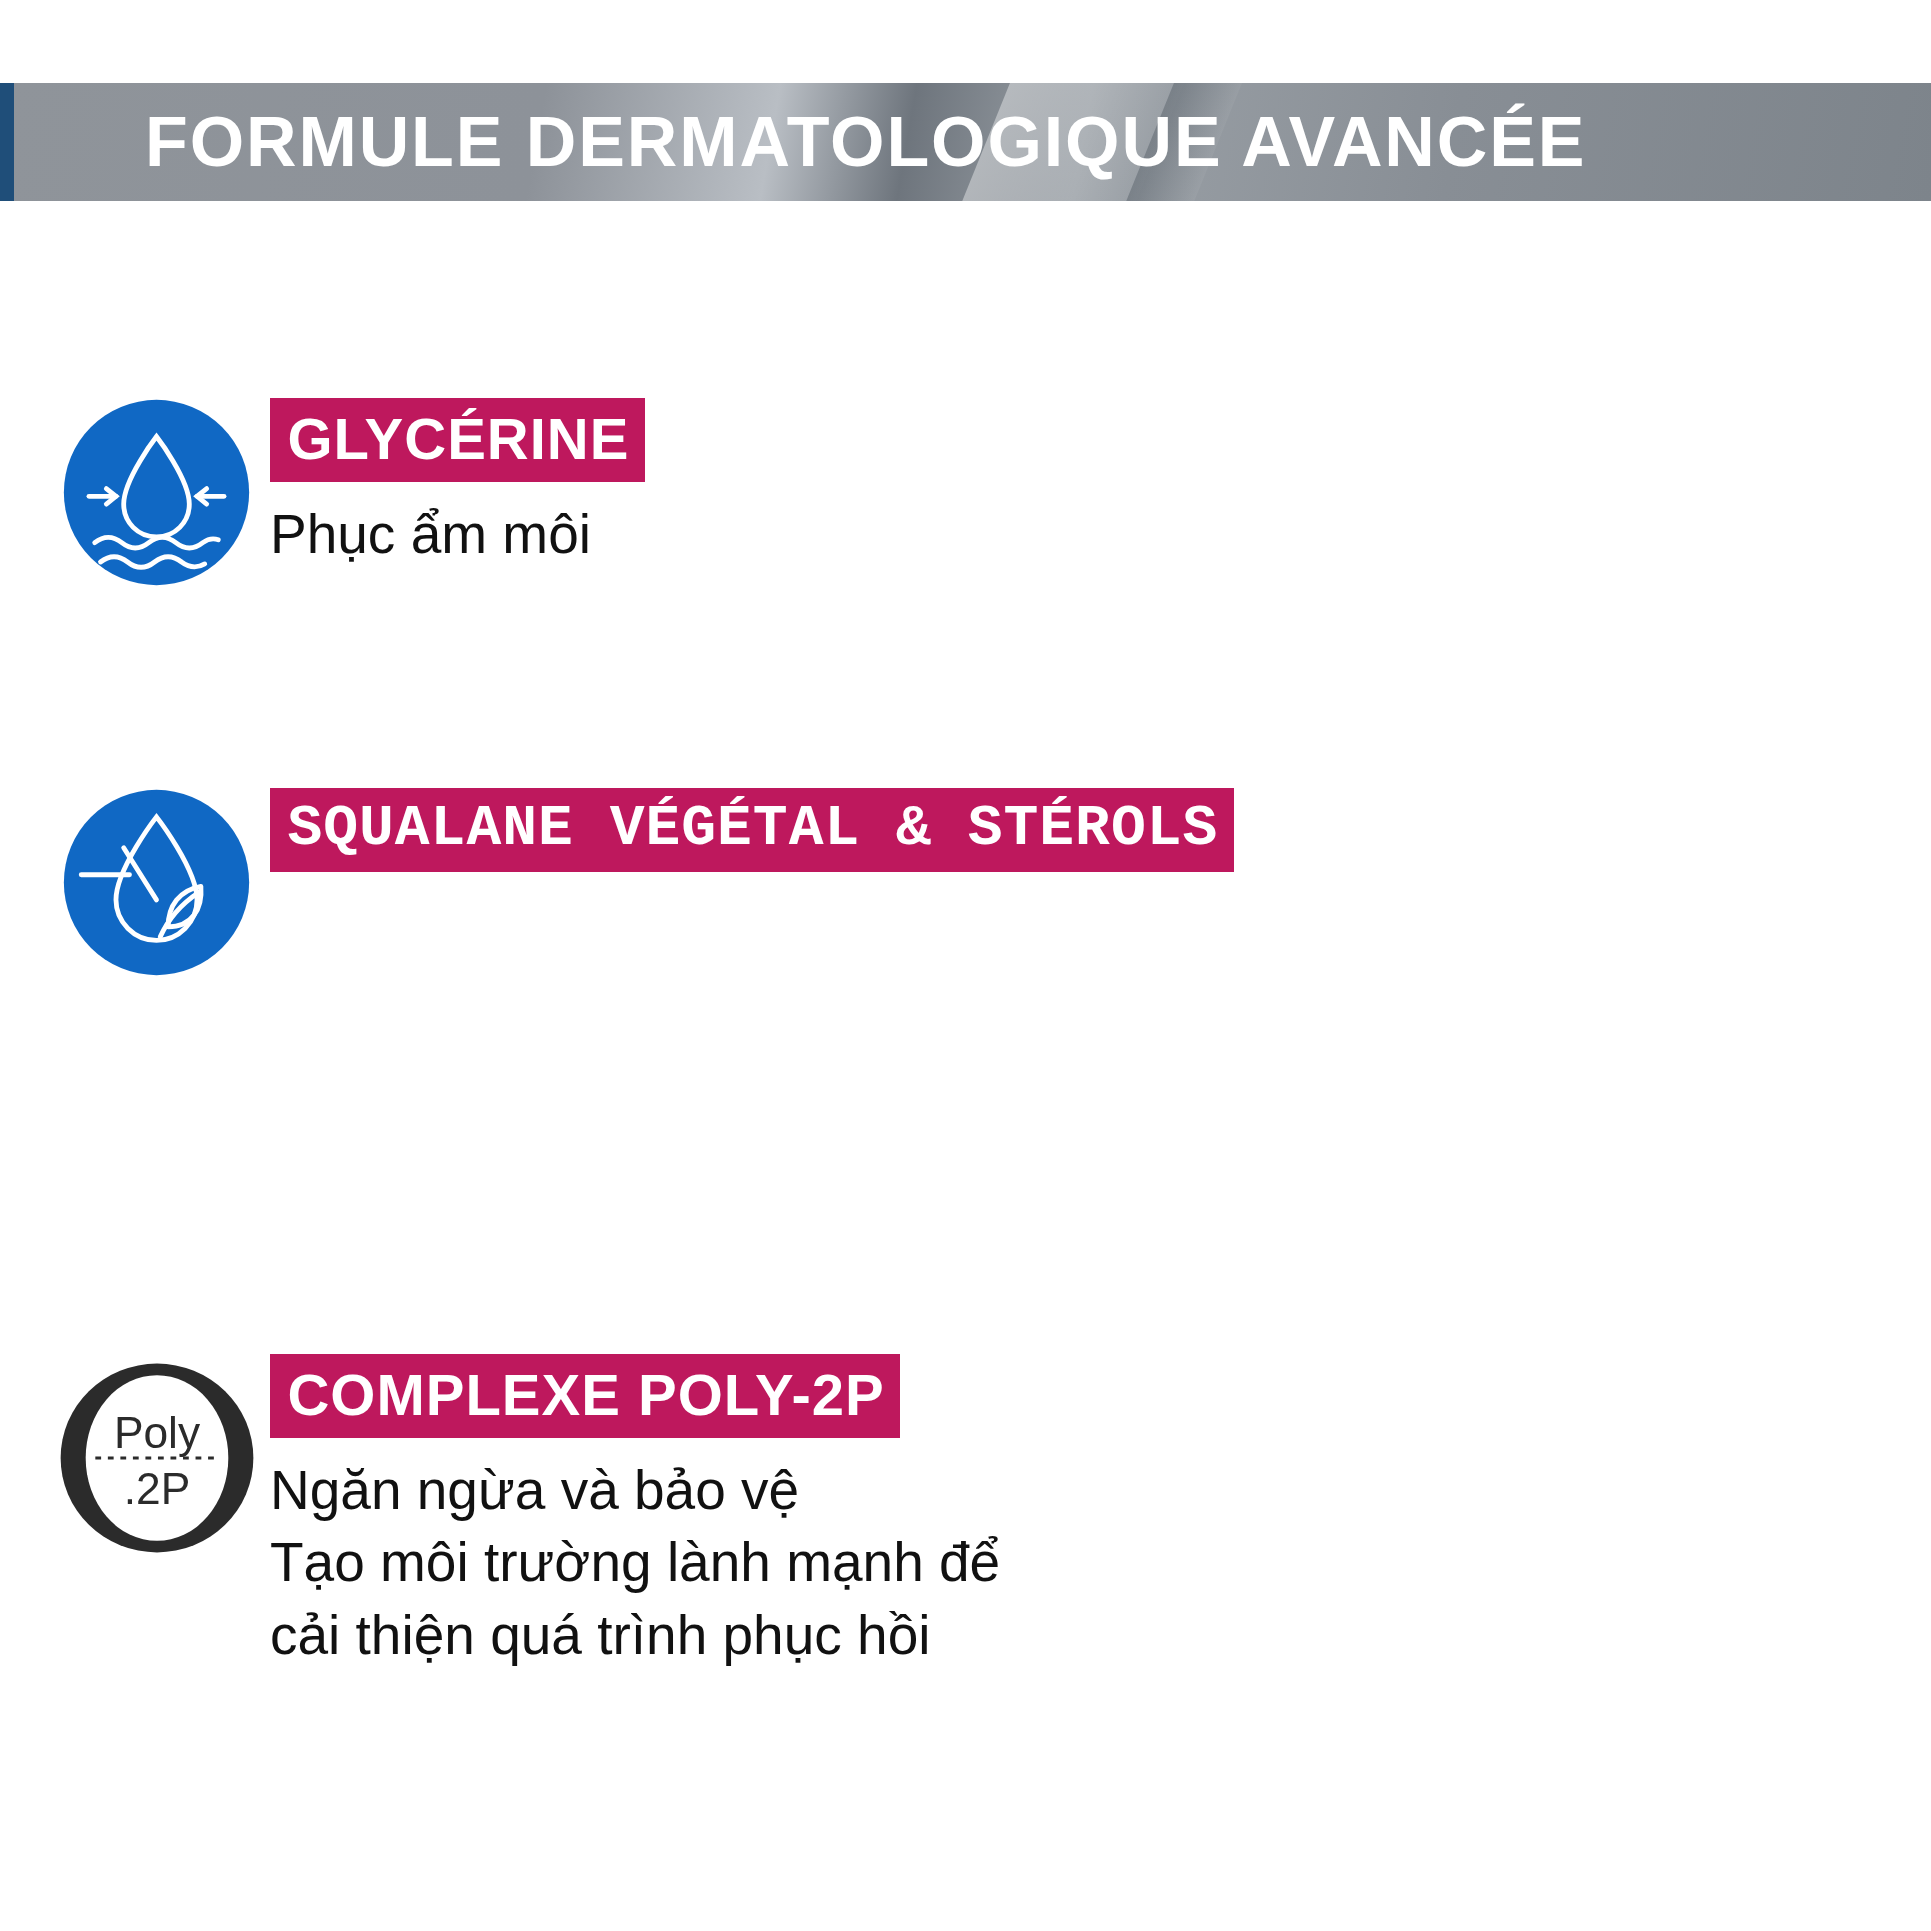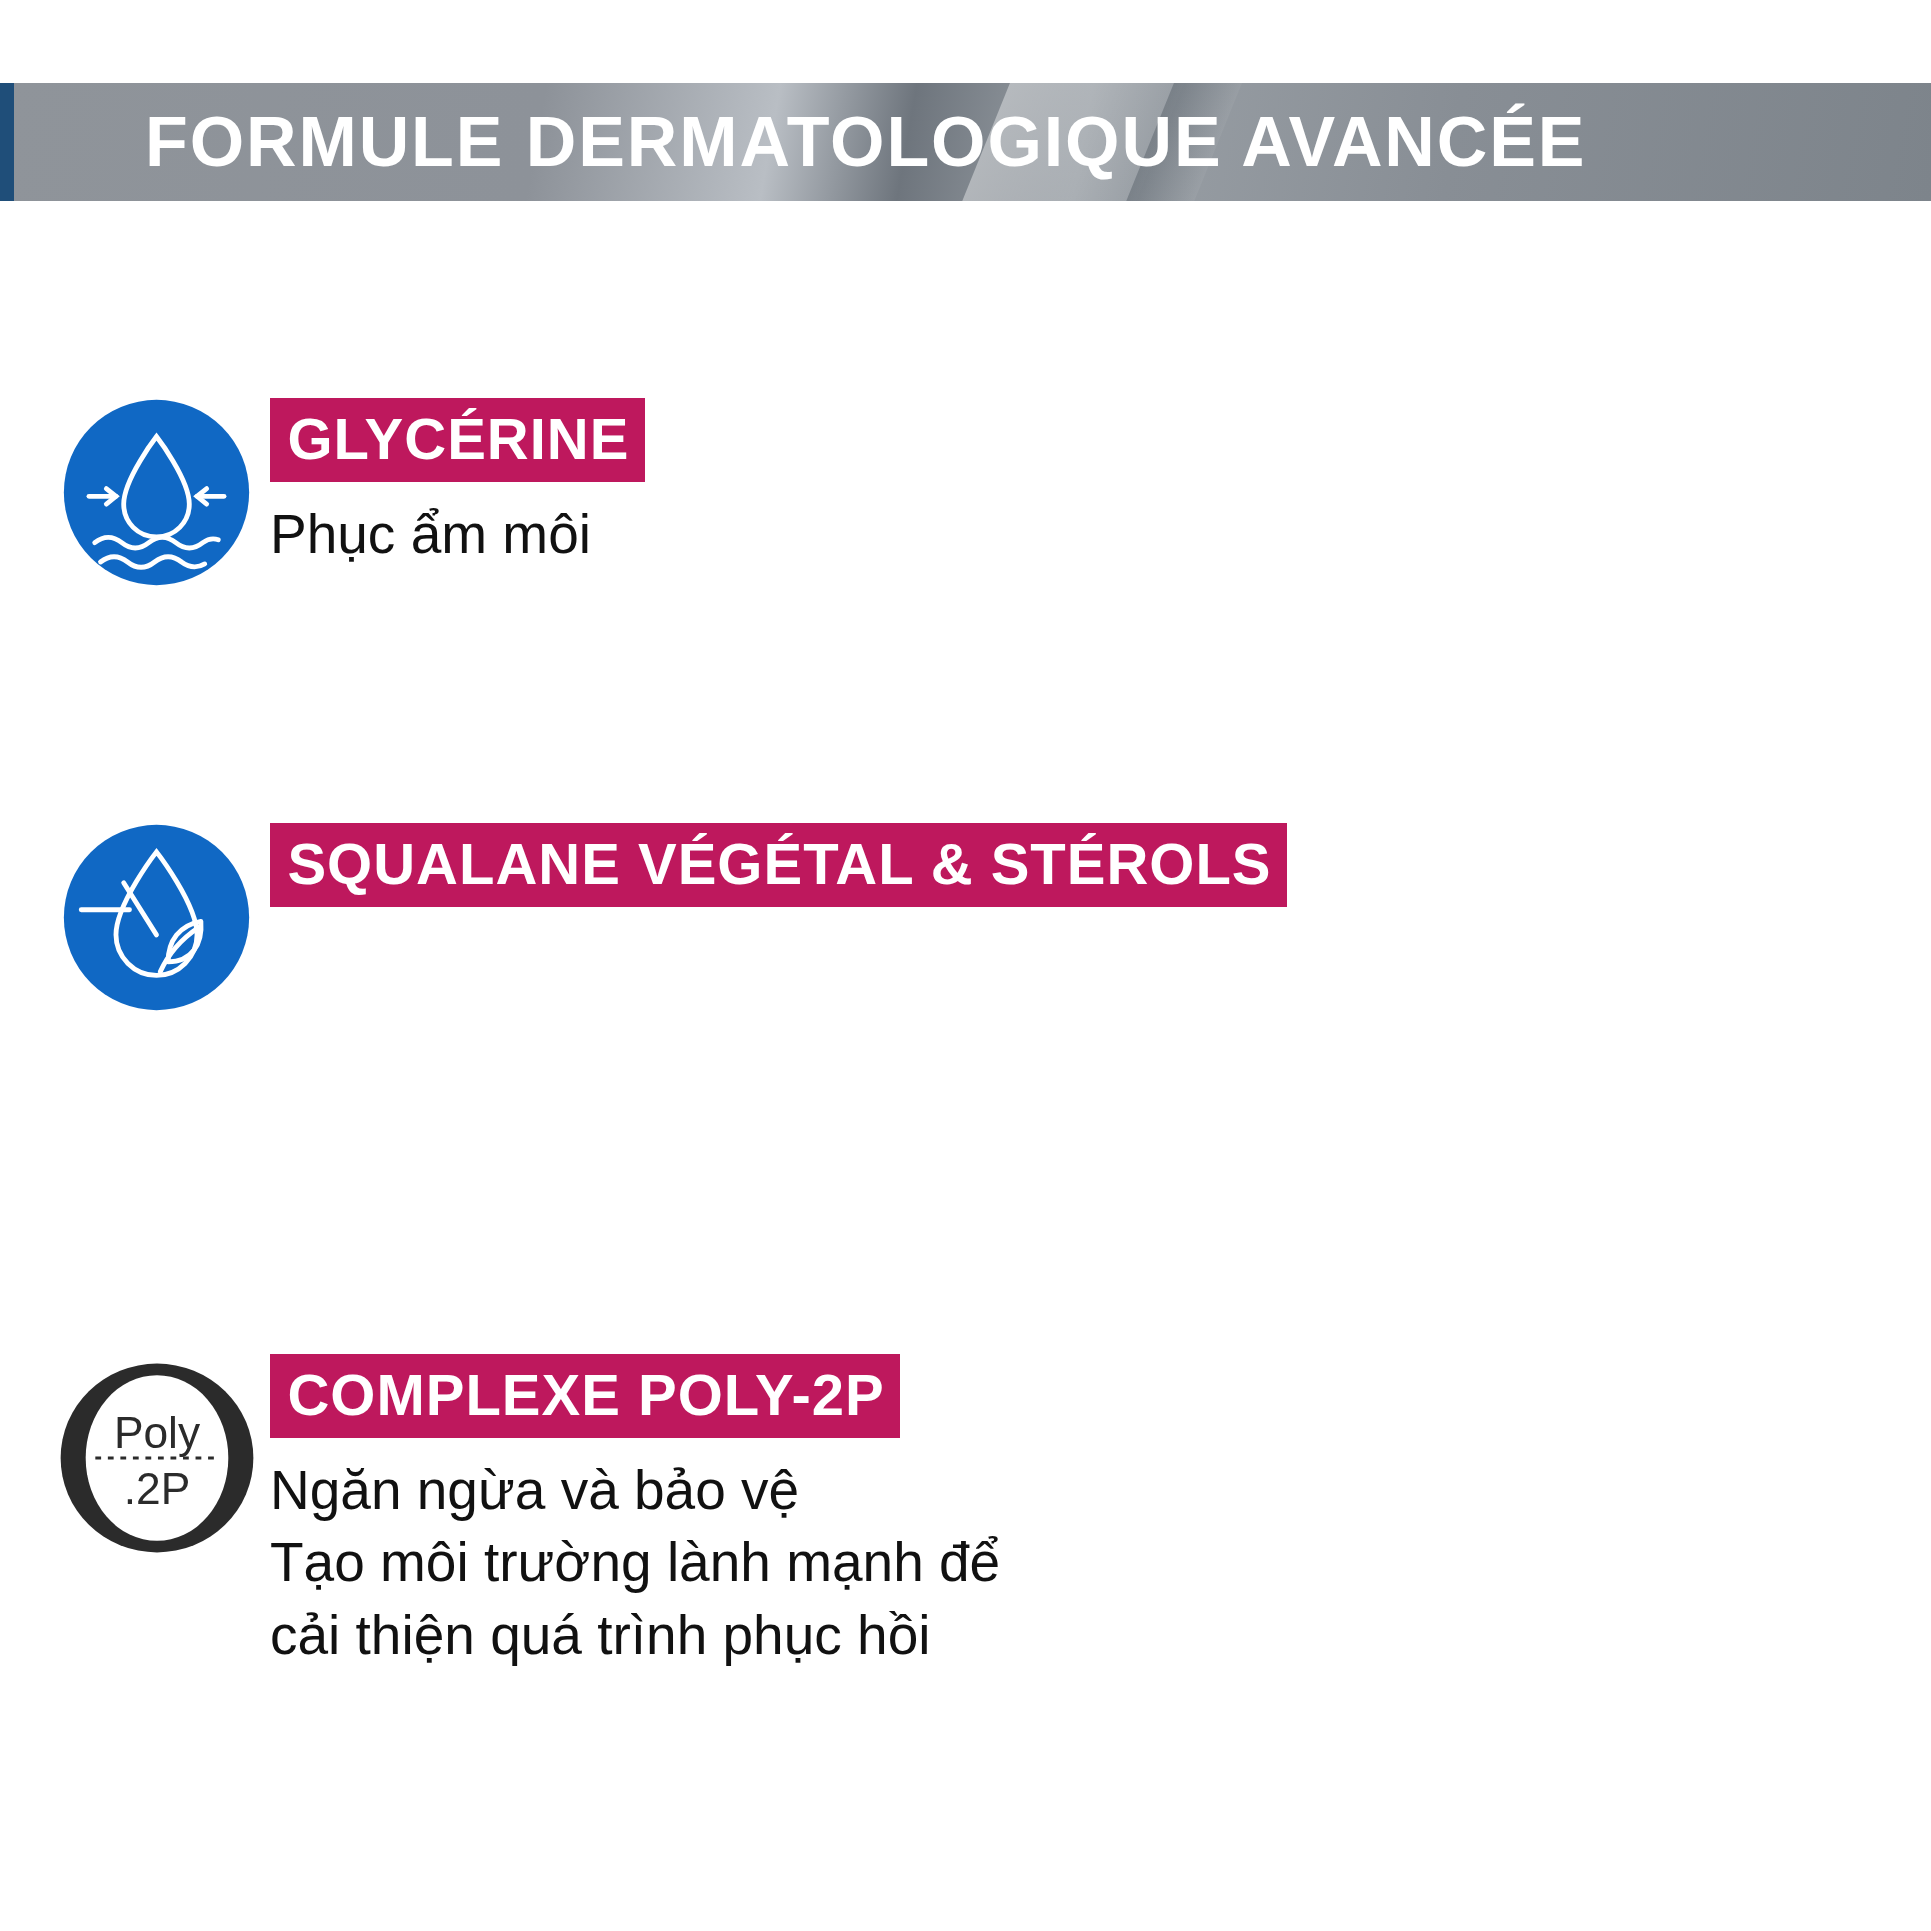--- a/index.html
+++ b/index.html
@@ -105,21 +105,21 @@
   }
   .desc {
     color: #111111;
     font-size: 55px;
     line-height: 1.32;
     margin-top: 15.4px;
     white-space: pre-line;
   }
 
   #feature-glycerine { left: 43px; top: 396px; }
-  #feature-squalane  { left: 43px; top: 821px; }
+  #feature-squalane  { left: 43px; top: 786px; font-family: Liberation Mono, monospace; }
   #feature-poly      { left: 43px; top: 1352px; }
 </style>
 </head>
 <body>
 
 <div class="banner">
   <div class="banner-accent"></div>
   <div class="banner-sheen"></div>
   <div class="banner-sheen2"></div>
   <div class="banner-title">FORMULE DERMATOLOGIQUE AVANCÉE</div>

